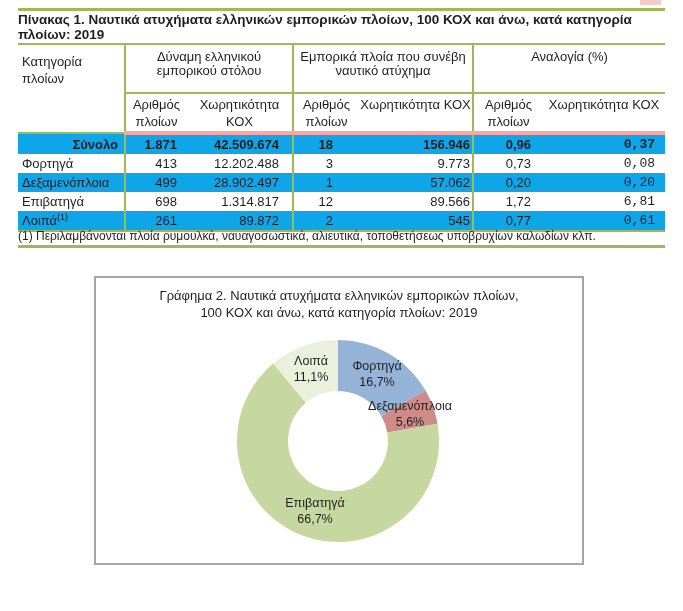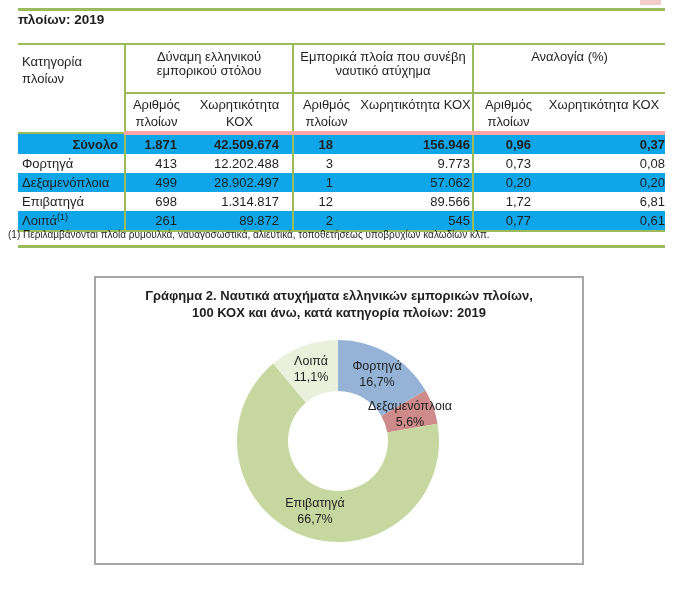--- a/index.html
+++ b/index.html
@@ -24,42 +24,43 @@
   tr.subhead th{padding-top:2px;line-height:17px;height:34px;border-bottom:4px solid #fca5a5;}
   tr.subhead th.vline{border-left:2px solid #9bbb59;}
   tbody td{height:19px;line-height:19px;padding:0;}
   tbody td.vline{border-left:2px solid #9bbb59;}
   tbody tr.shaded{background:#0ea5e9;}
   tbody tr.bold td{font-weight:bold;}
   td.cat.al-l{text-align:left;padding-left:4px;}
   td.cat.al-r{text-align:right;padding-right:6px;}
   td.num{text-align:right;}
   td.c0{padding-right:10px;} td.c1{padding-right:13px;margin-top:38px;} td.c2{padding-right:26px;}
-  td.c3{padding-right:2px;} td.c4{padding-right:12px;} td.c5{}
+  td.c3{padding-right:2px;} td.c4{padding-right:12px;} td.c5{padding-right:10px;font-family:Liberation Mono, monospace;}
   sup{font-size:9px;vertical-align:super;line-height:0;}
-  .footnote{position:absolute;left:8px;top:229px;width:647px;font-size:10px;}
+  .footnote{position:absolute;left:18px;top:229px;width:647px;font-size:12px;}
   .chart-box{
     position:absolute;left:94px;top:276px;width:486px;height:285px;
     border:2px solid #a6a6a6;background:#ffffff;
   }
-  .chart-title{position:absolute;left:0;top:9px;width:100%;text-align:center;font-weight:bold;font-size:13px;line-height:17px;}
+  .chart-title{position:absolute;left:0;top:9px;width:100%;text-align:center;font-weight:normal;font-size:13px;line-height:17px;}
   .chart-area{position:absolute;left:0;top:0;width:486px;height:285px;}
   #donut-svg{position:absolute;left:0;top:0;}
   .slice-label{
     position:absolute;transform:translate(-50%,-50%);text-align:center;
     font-size:12.5px;line-height:16px;white-space:nowrap;color:#1f1f1f;
   }
 </style>
 </head>
 <body>
 
 <div class="artifact"></div>
 <div class="rule rule-top"></div>
 
 <div class="doc-title">
+  <div>Πίνακας 1. Ναυτικά ατυχήματα ελληνικών εμπορικών πλοίων, 100 ΚΟΧ και άνω, κατά κατηγορία</div>
   <div>πλοίων: 2019</div>
 </div>
 
 <table class="stats">
   <colgroup>
     <col style="width:107px">
       <col style="width:62px">
       <col style="width:106px">
     <col style="width:66px">
       <col style="width:114px">

